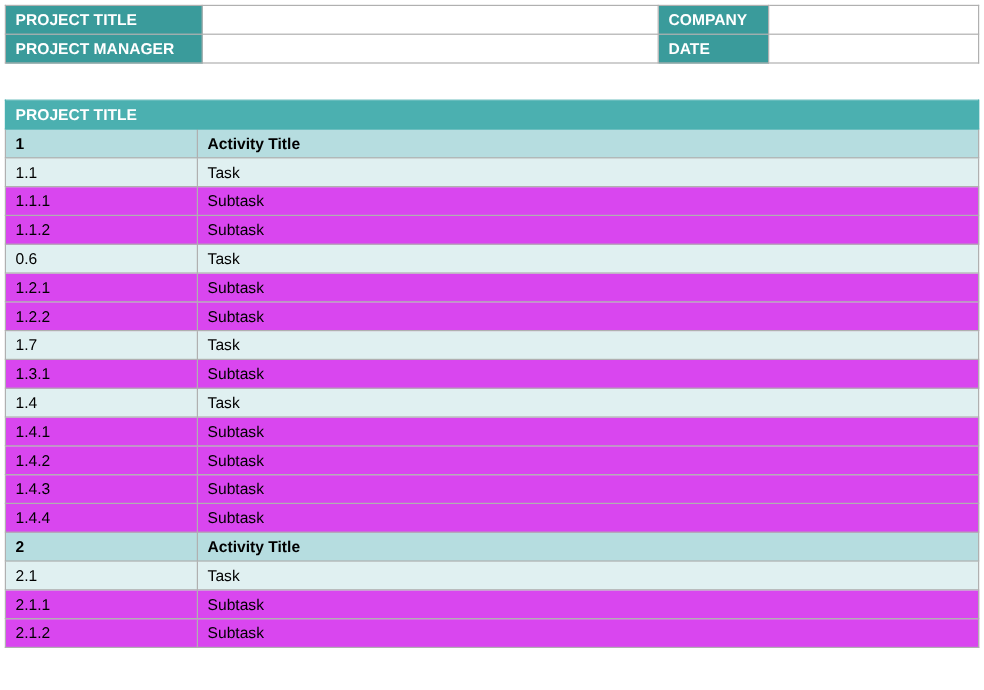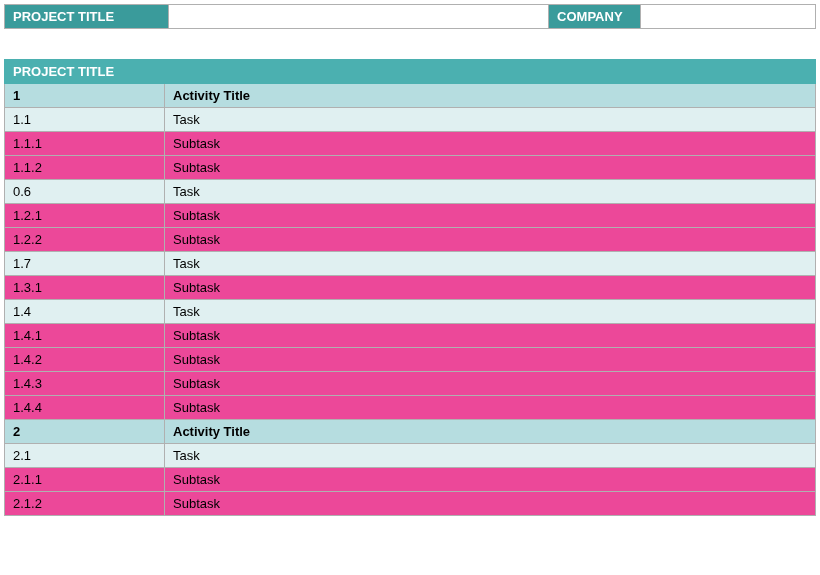--- a/index.html
+++ b/index.html
@@ -52,31 +52,37 @@
     .wbs-title-row td {
       background: #4bb0b0;
       color: #ffffff;
       font-weight: bold;
       border-color: #4bb0b0;
     }
     .col-id { width: 160px; }
     .col-text { }
     .level0 td { background: #b6dde0; font-weight: bold; }
     .level1 td { background: #e0f0f1; font-weight: normal; }
-    .level2 td { background: #ec4899; font-weight: normal; }
+    .level2 td { background: #d946ef; font-weight: normal; }
   </style>
 </head>
 <body>
 
 <table class="header-table">
   <tbody>
       <tr>
     <td class="header-label">PROJECT TITLE</td>
     <td class="header-value main"></td>
     <td class="header-label small">COMPANY</td>
+    <td class="header-value side"></td>
+  </tr>
+  <tr>
+    <td class="header-label">PROJECT MANAGER</td>
+    <td class="header-value main"></td>
+    <td class="header-label small">DATE</td>
     <td class="header-value side"></td>
   </tr>
 </tbody>
   </table>
 
 <table class="wbs-table">
   <tbody>
       <tr class="wbs-title-row">
     <td colspan="2">PROJECT TITLE</td>
   </tr>

